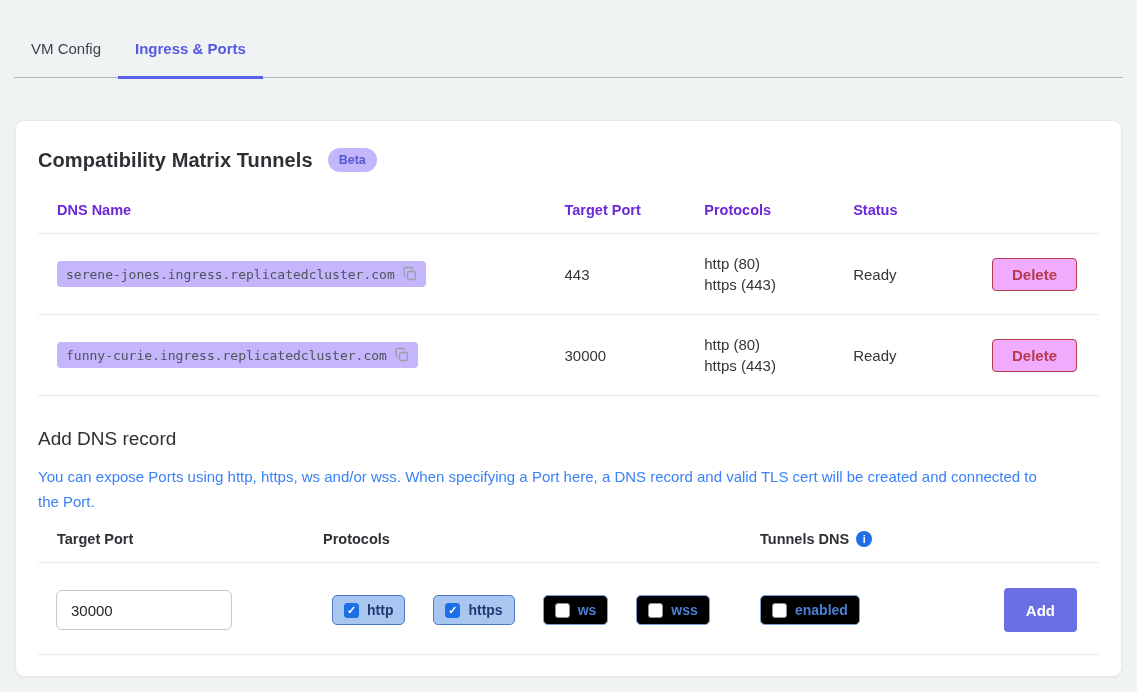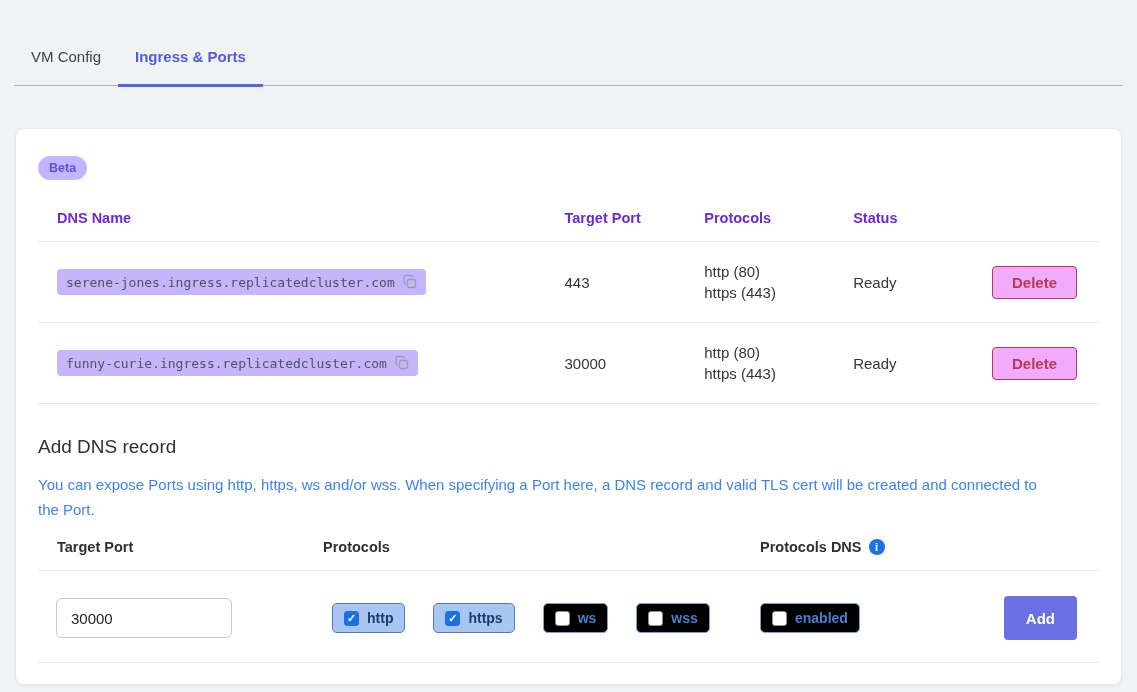--- a/index.html
+++ b/index.html
@@ -7,21 +7,21 @@
   body {
     background:#eff3f4;
     font-family:"Liberation Sans", sans-serif;
     color:#2e3135;
   }
 
   
   .tabs {
     display:flex;
     align-items:flex-end;
-    margin:16px 14px;
+    margin:8px 14px;
     height:70px;
     border-bottom:1px solid #b2b6b8;
   }
   .tab {
     padding:0 17px 19px;
     font-size:15px;
     color:#3f4347;
     border-bottom:3px solid transparent;
     margin-bottom:-2px;
     cursor:pointer;
@@ -197,20 +197,21 @@
 <body>
 
 <div class="tabs">
   <div class="tab">VM Config</div>
   <div class="tab active">Ingress &amp; Ports</div>
 </div>
 
 <div class="card">
 
   <div class="card-title-row">
+    <span class="card-title">Compatibility Matrix Tunnels</span>
     <span class="beta-badge">Beta</span>
   </div>
 
   <table>
     <colgroup>
       <col class="c-dns">
         <col class="c-port">
         <col class="c-proto">
         <col class="c-status">
         <col class="c-action">
@@ -272,21 +273,21 @@
     </tbody>
   </table>
 
   <div class="add-heading">Add DNS record</div>
   <div class="add-desc">You can expose Ports using http, https, ws and/or wss. When specifying a Port here, a DNS record and valid TLS cert will be created and connected to the Port.</div>
 
   <div class="form-head">
     <div class="fc1">Target Port</div>
     <div class="fc2">Protocols</div>
     <div class="fc3">
-      <span>Protocols DNS</span>
+      <span>Tunnels DNS</span>
       <span class="info-icon">i</span>
     </div>
   </div>
 
   <div class="form-row">
     <div class="fc1">
       <input class="port-input" type="text" value="30000" style="">
     </div>
     <div class="fc2">
       <div class="pill-group">

